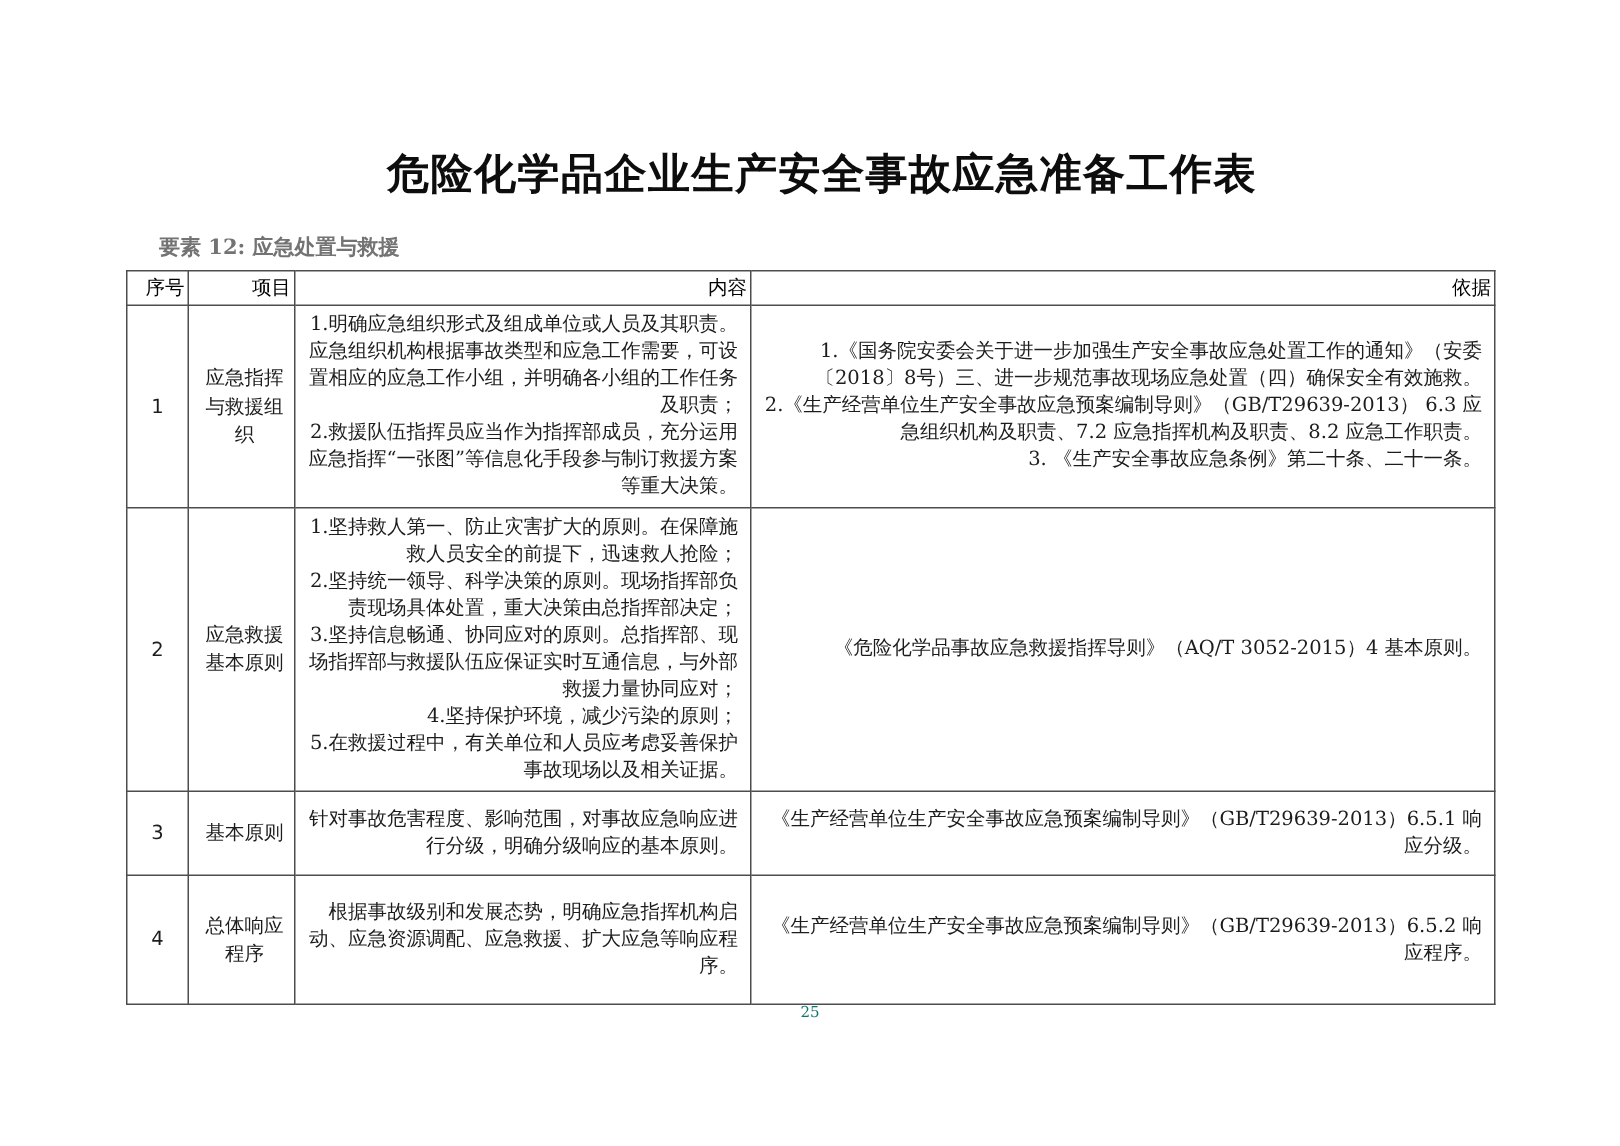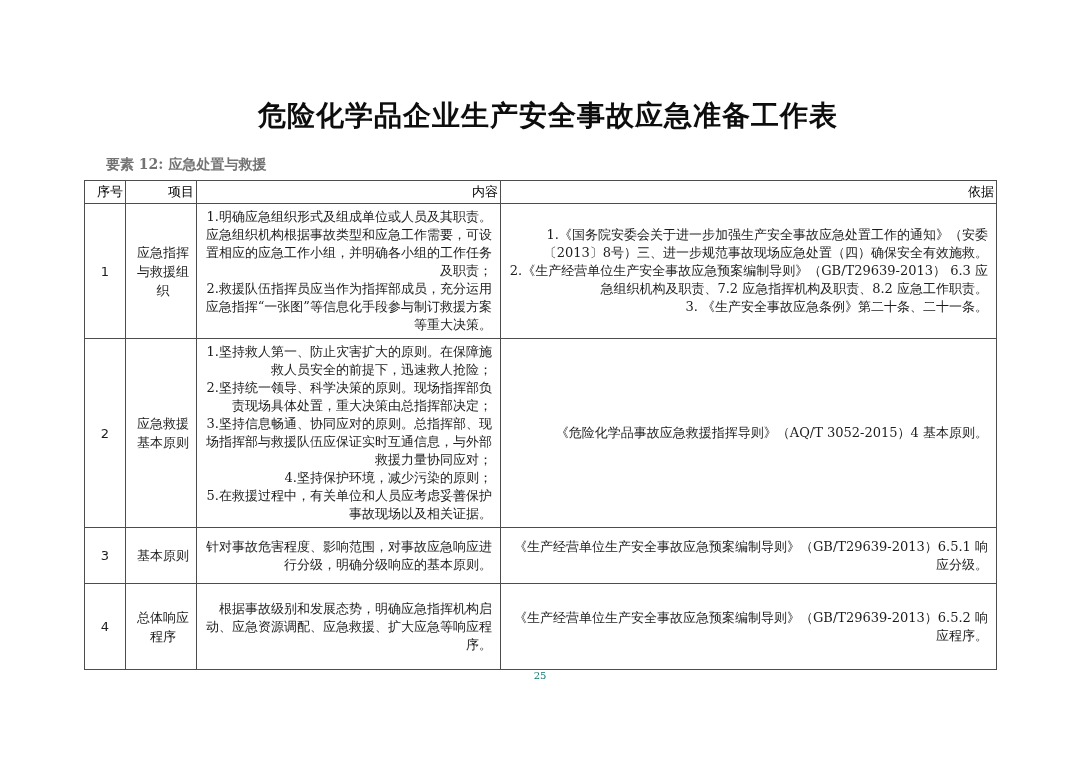--- a/index.html
+++ b/index.html
@@ -111,21 +111,21 @@
     </thead>
     <tbody id="table-body">
         <tr>
           <td class="col-seq">1</td>
           <td class="col-item">应急指挥与救援组织</td>
           <td class="col-content">
             <div class="entry">1.明确应急组织形式及组成单位或人员及其职责。应急组织机构根据事故类型和应急工作需要，可设置相应的应急工作小组，并明确各小组的工作任务及职责；</div>
             <div class="entry">2.救援队伍指挥员应当作为指挥部成员，充分运用应急指挥“一张图”等信息化手段参与制订救援方案等重大决策。</div>
           </td>
           <td class="col-basis">
-            <div class="entry">1.《国务院安委会关于进一步加强生产安全事故应急处置工作的通知》（安委〔2013〕8号）三、进一步规范事故现场应急处置（四）确保安全有效施救。</div>
+            <div class="entry">1.《国务院安委会关于进一步加强生产安全事故应急处置工作的通知》（安委〔2018〕8号）三、进一步规范事故现场应急处置（四）确保安全有效施救。</div>
             <div class="entry">2.《生产经营单位生产安全事故应急预案编制导则》（GB/T29639-2013） 6.3 应急组织机构及职责、7.2 应急指挥机构及职责、8.2 应急工作职责。</div>
             <div class="entry">3. 《生产安全事故应急条例》第二十条、二十一条。</div>
           </td>
         </tr>
         <tr>
           <td class="col-seq">2</td>
           <td class="col-item">应急救援基本原则</td>
           <td class="col-content">
             <div class="entry">1.坚持救人第一、防止灾害扩大的原则。在保障施救人员安全的前提下，迅速救人抢险；</div>
             <div class="entry">2.坚持统一领导、科学决策的原则。现场指挥部负责现场具体处置，重大决策由总指挥部决定；</div>

